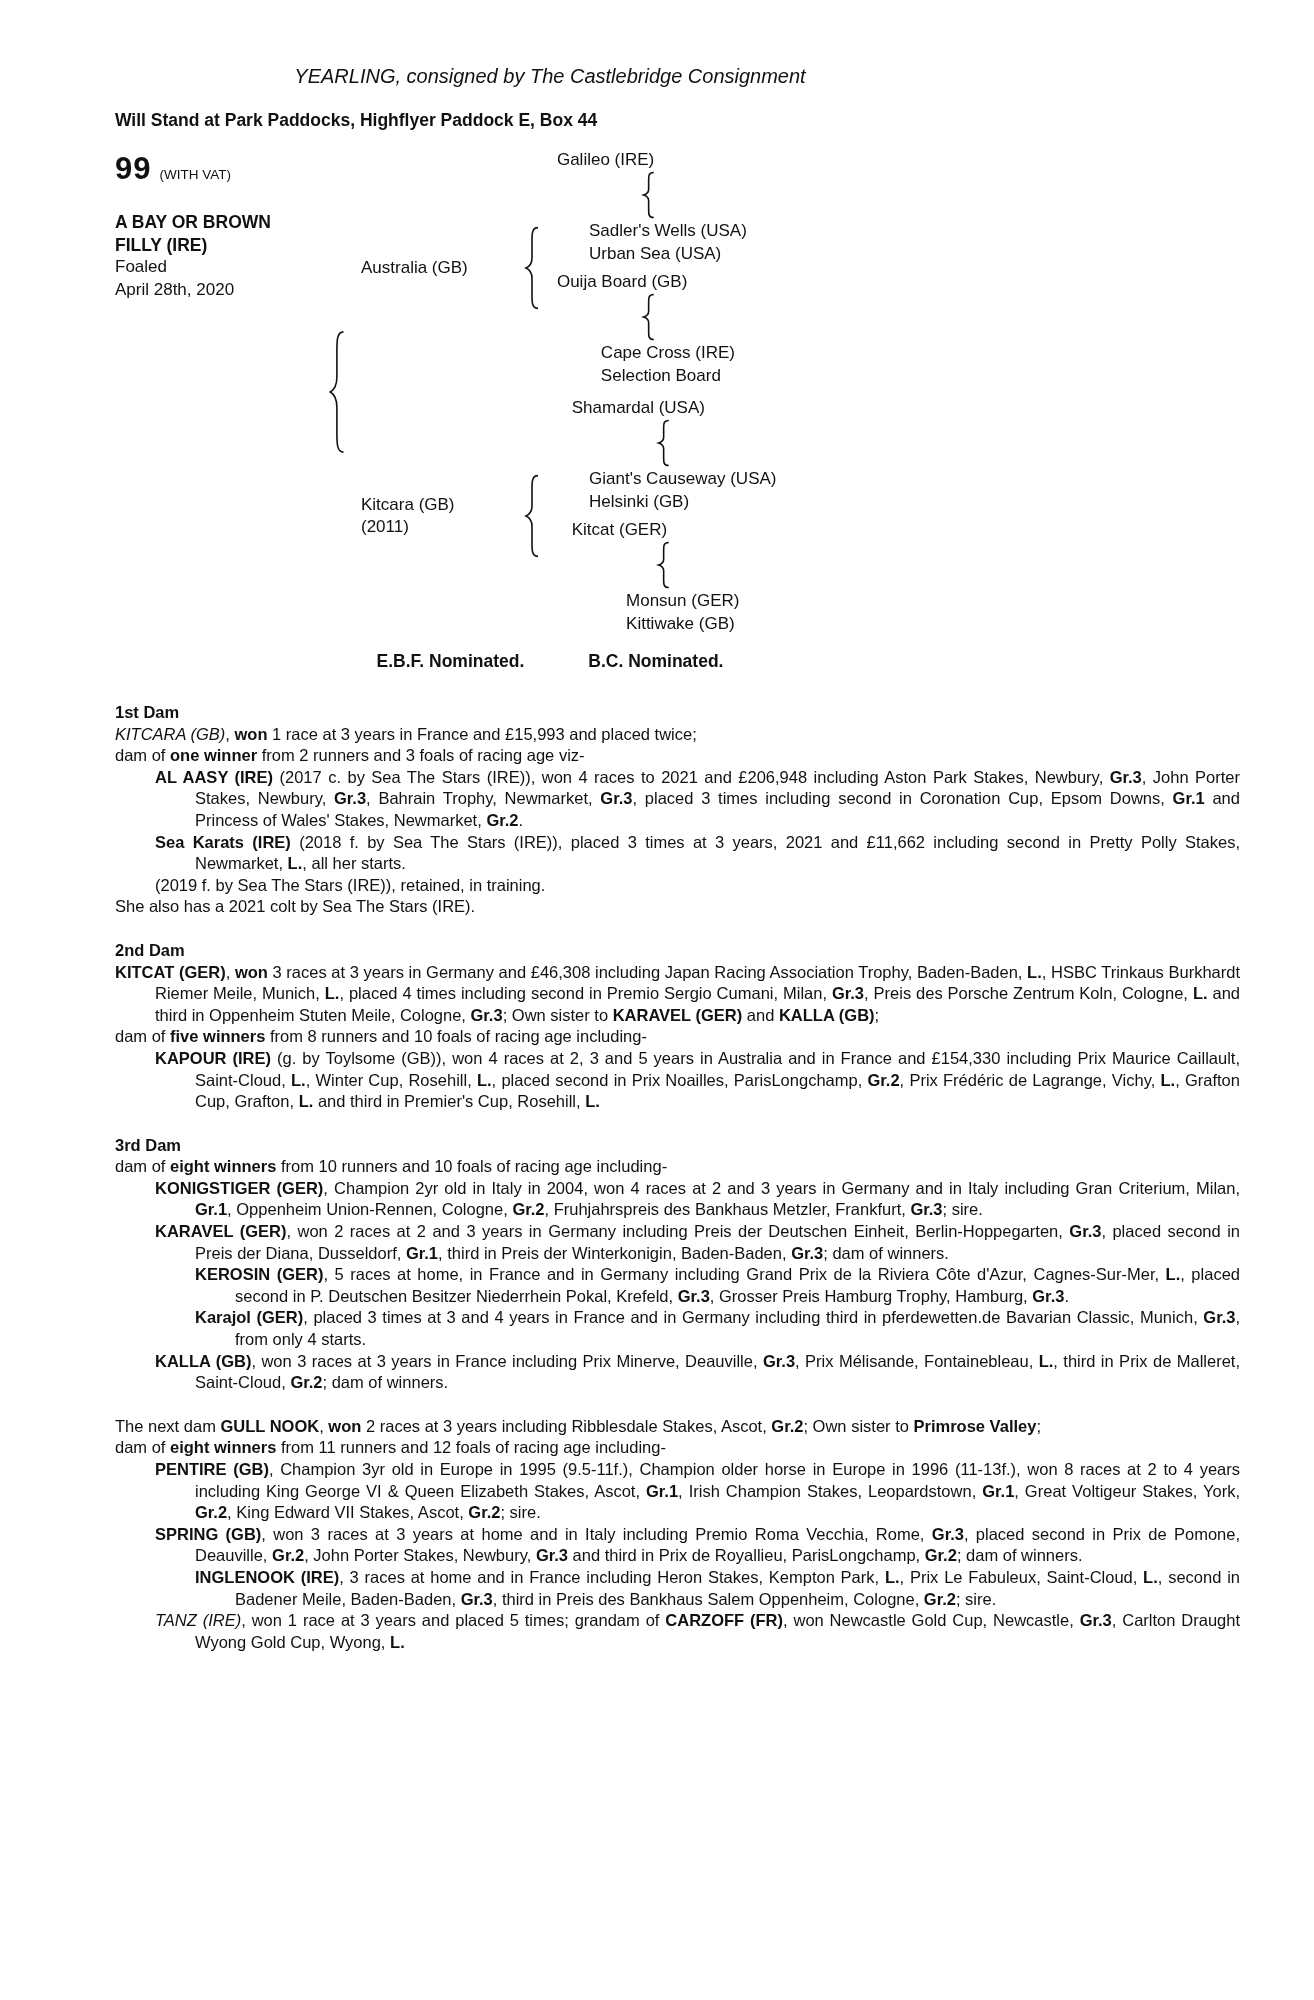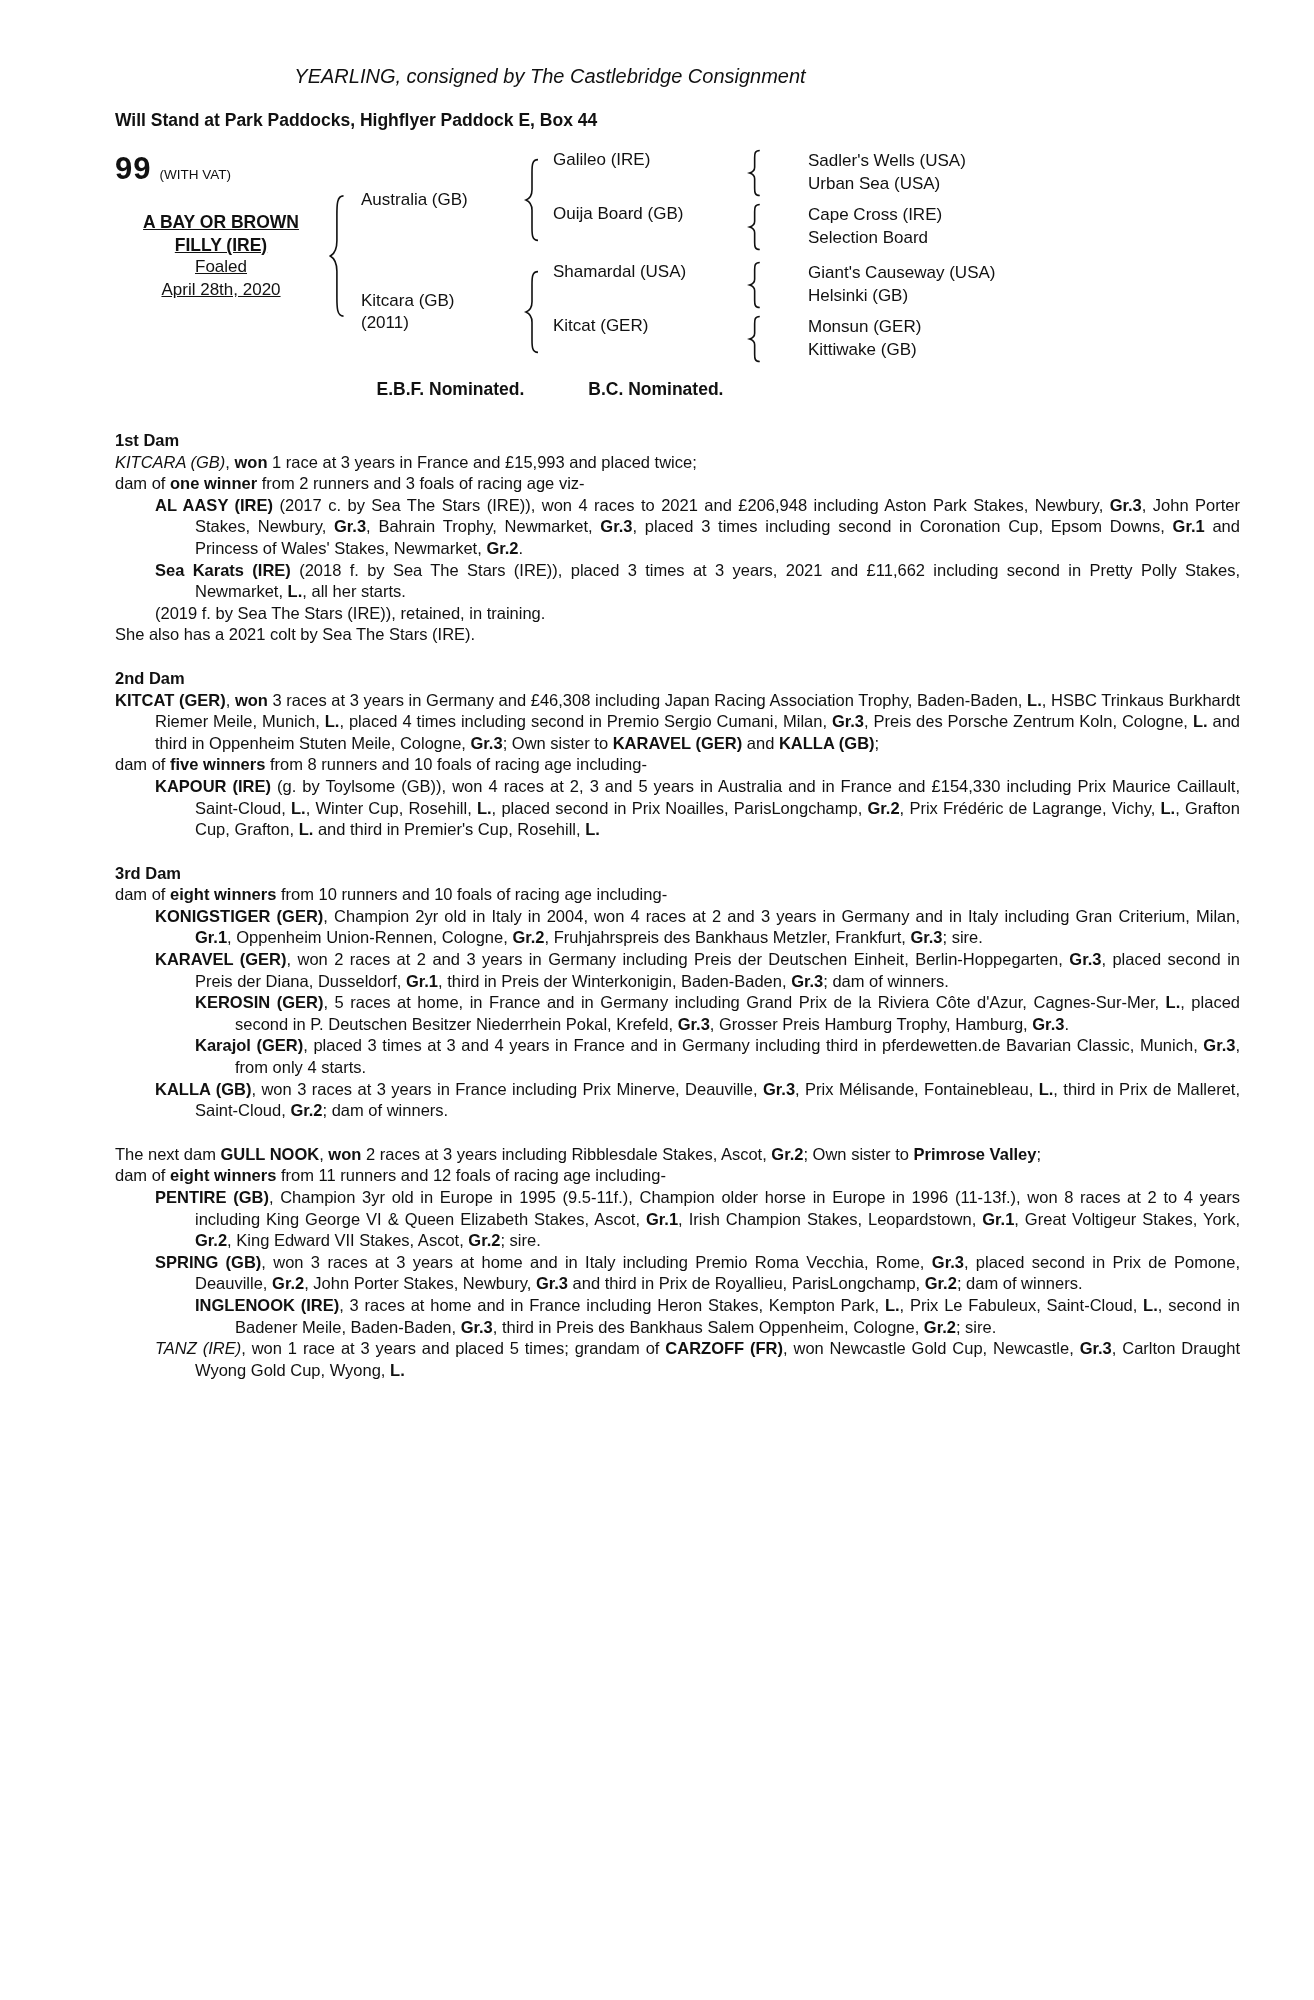--- a/index.html
+++ b/index.html
@@ -20,33 +20,33 @@
     font-size:20px;
     line-height:24px;
   }
   .stand {
     margin-top:22px;
     font-weight:bold;
     font-size:17.5px;
   }
   
   .ped { margin-top:18px; display:flex; align-items:center; }
-  .lot-col { width:212px; align-self:flex-start; flex:0 0 auto;text-align:center; }
+  .lot-col { width:212px; align-self:flex-start; flex:0 0 auto; }
   .lot-line { display:flex; align-items:baseline; gap:8px; margin-top:2px; }
   .lot-number { font-size:31px; font-weight:bold; letter-spacing:1px; }
   .lot-vat { font-size:13.5px; }
-  .desc { margin-top:24px; font-size:17px; line-height:22.5px;text-decoration:underline; }
+  .desc { margin-top:24px; font-size:17px; line-height:22.5px; }
   .desc-bold { font-weight:bold; font-size:17.5px; }
   .gname { font-size:17px; line-height:22px; }
   .g1name { width:152px; flex:0 0 auto; }
   .g1name div:empty { display:none; }
   .g2name { width:186px; flex:0 0 auto; }
   .g3name { height:23px; line-height:23px; white-space:nowrap;margin-left:36px; }
   .g3col { display:flex; flex-direction:column; justify-content:center; }
-  .g2row { display:flex; align-items:flex-start; }
+  .g2row { display:flex; align-items:center;flex-direction:column; }
   .g2row + .g2row { margin-top:6px; }
   .g1row { display:flex; align-items:center; }
   .g1row + .g1row { margin-top:10px; }
   .brace { flex:0 0 auto; }
   .b1 { width:22px; height:128px; margin-right:12px; }
   .b2 { width:20px; height:86px; margin:0 10px; }
   .b3 { width:17px; height:48px; margin:0 8px; }
   .brace svg { display:block; width:100%; height:100%; }
   
   .nominations {

